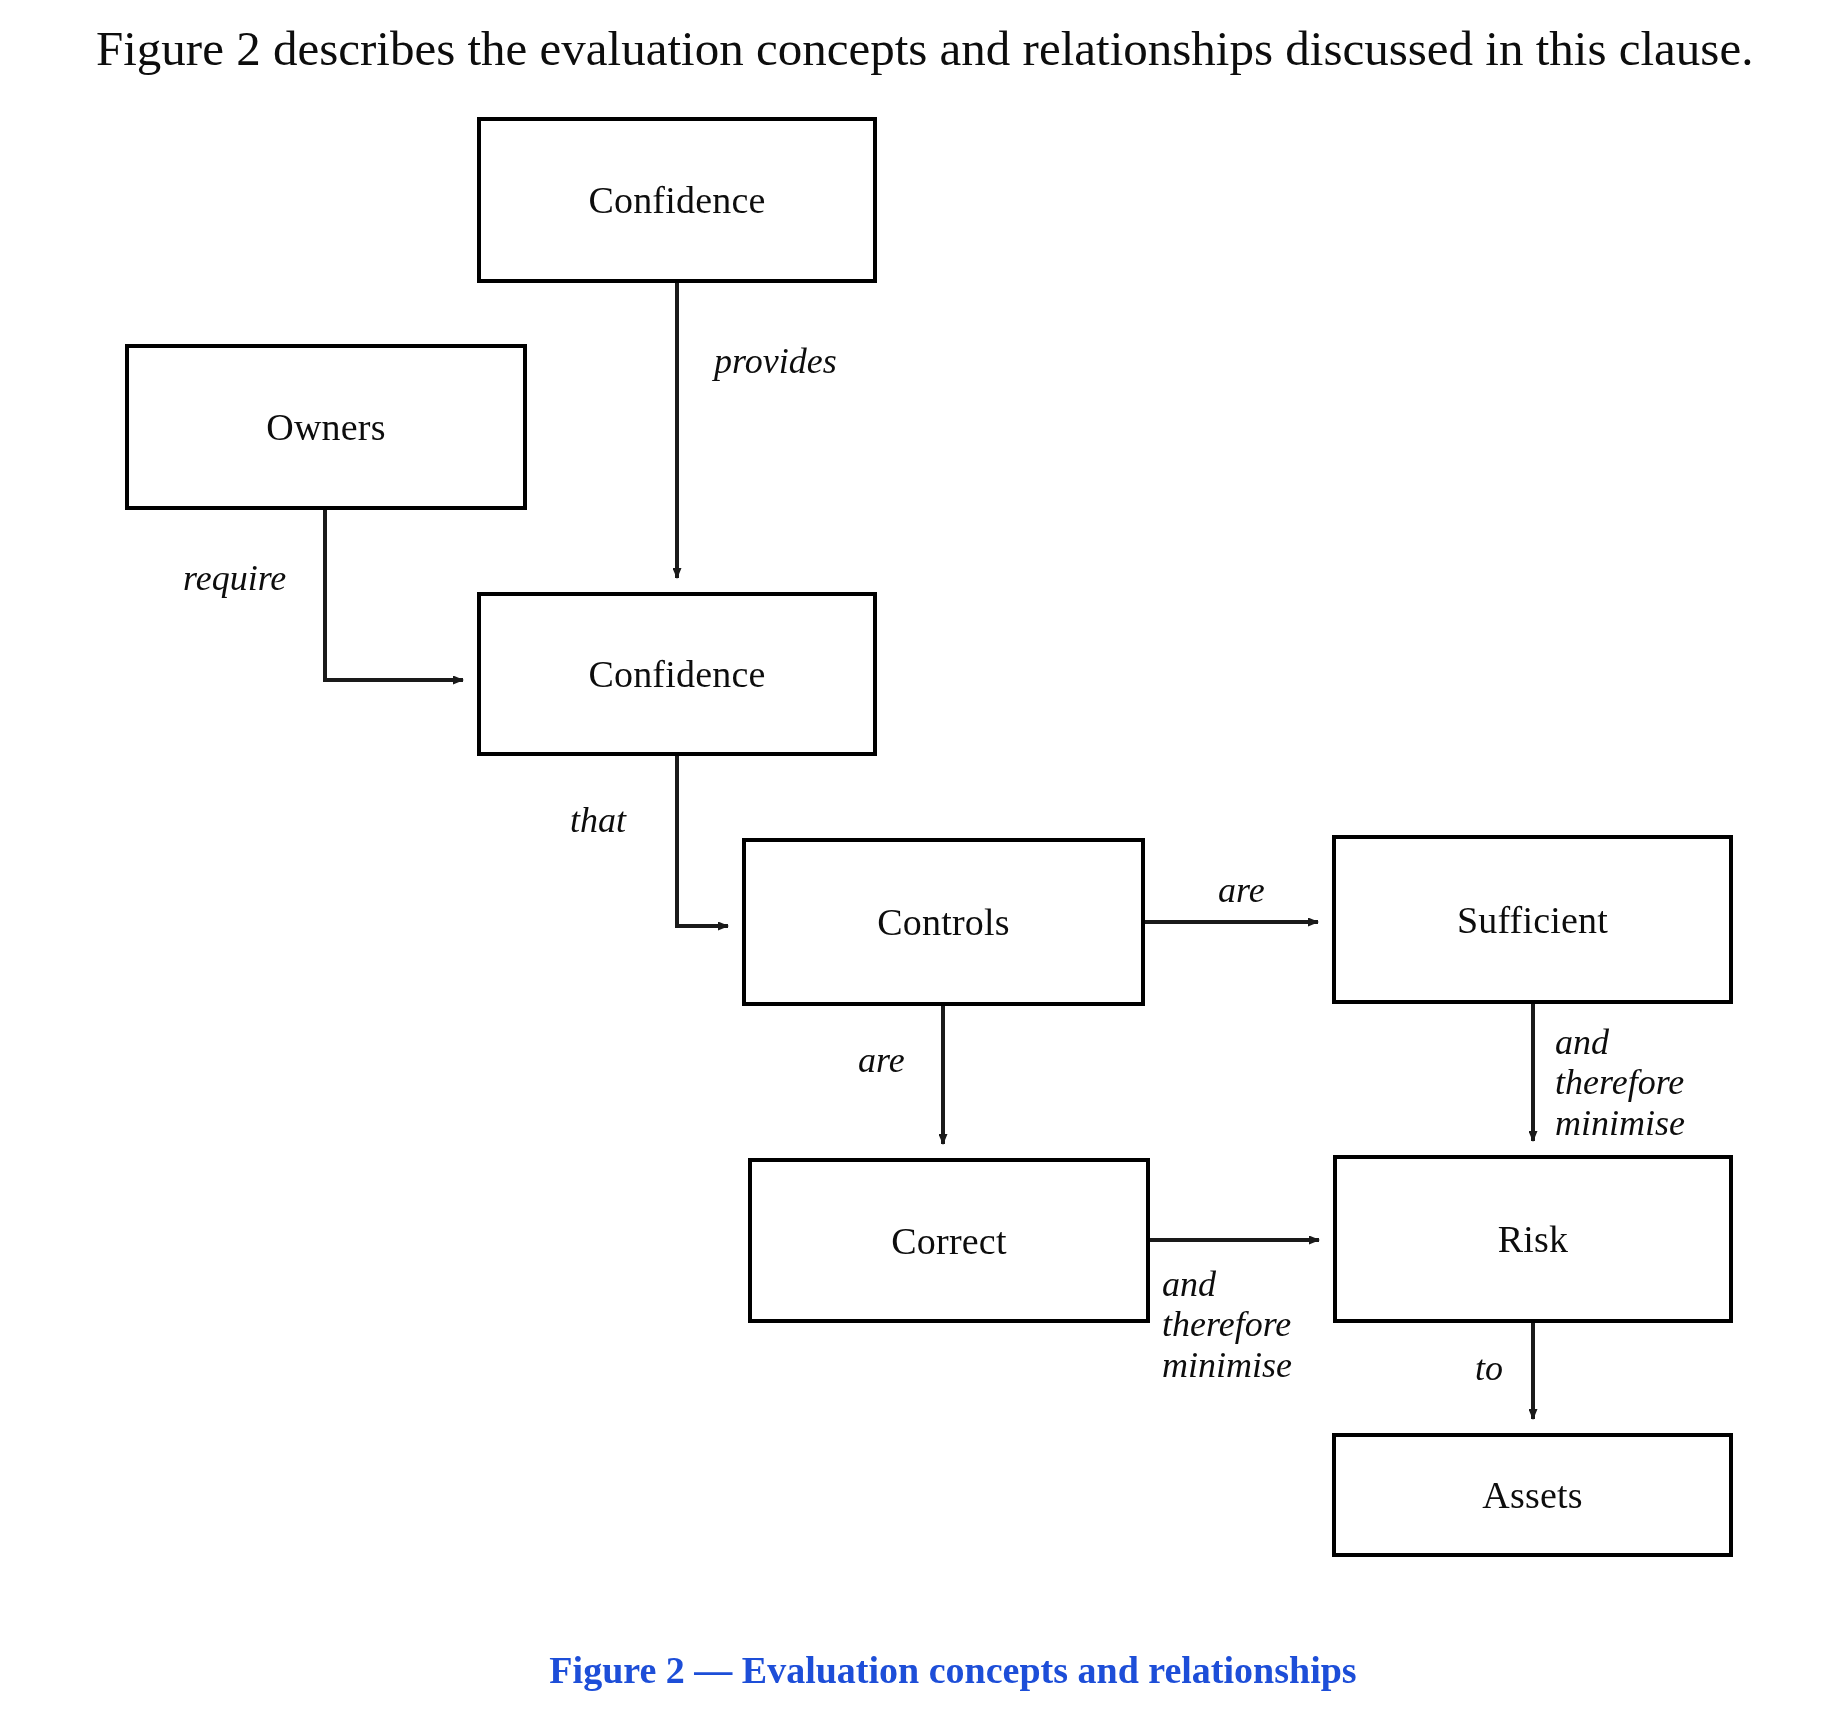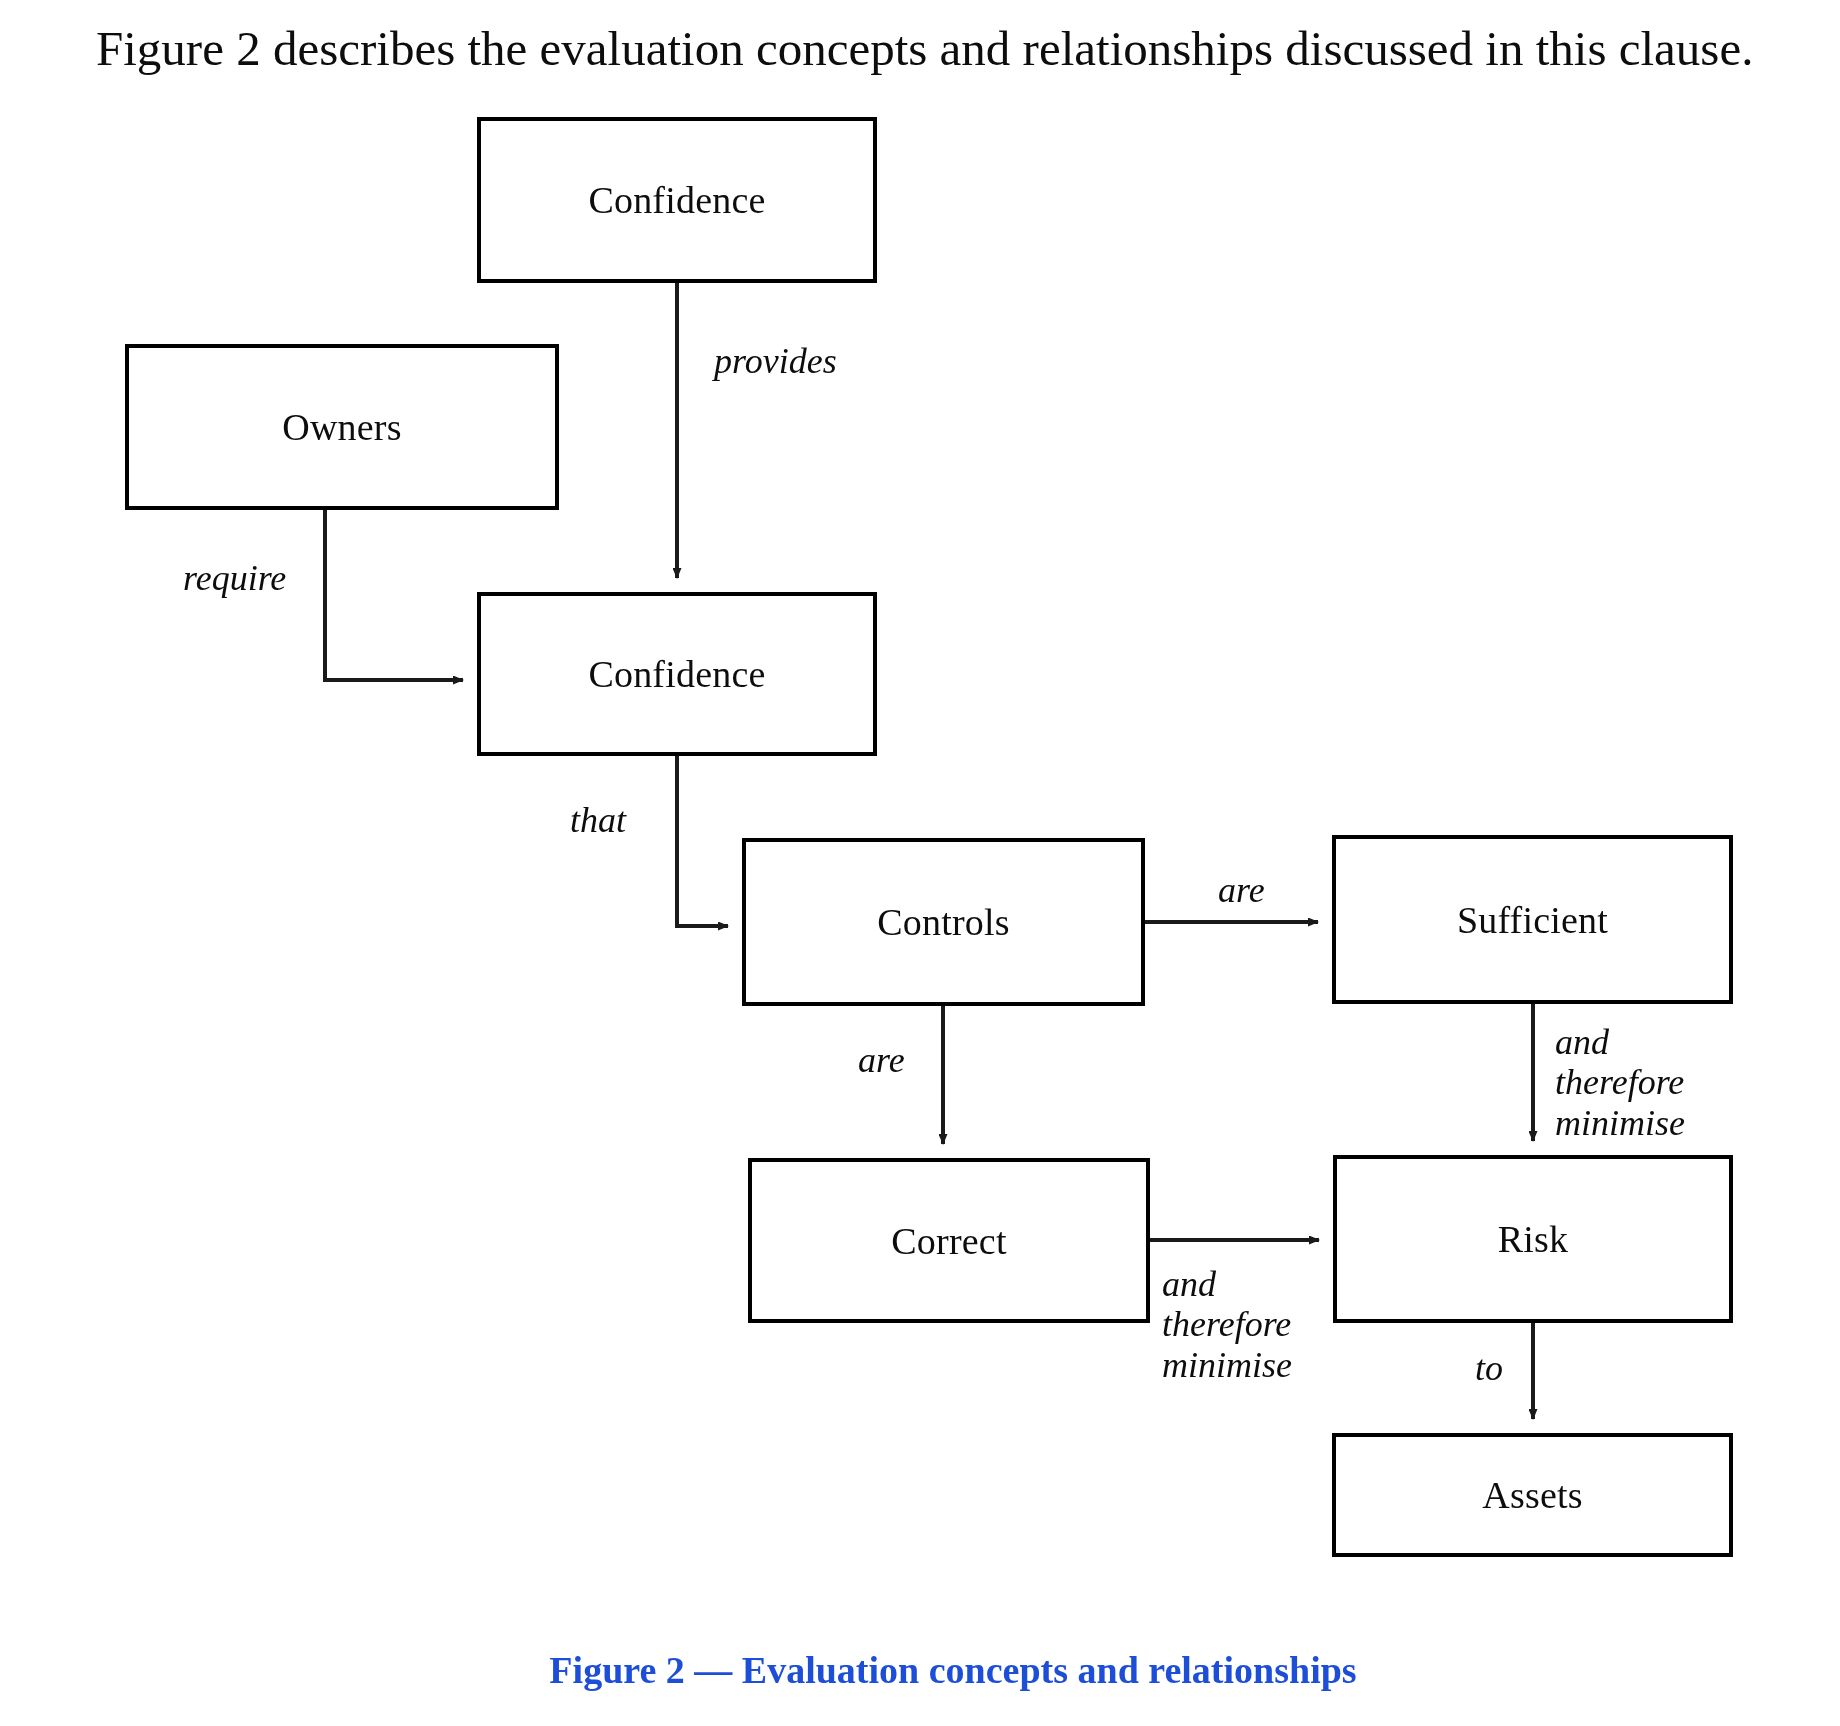--- a/index.html
+++ b/index.html
@@ -124,21 +124,21 @@
 
       <g>
         <line x1="1533" y1="1323" x2="1533" y2="1419" stroke="#1a1a1a" stroke-width="4" marker-end="url(#arrowhead)"></line>
       </g>
     </svg>
 
     <div class="node-box" style="left:477px; top:117px; width:400px; height:166px;">
       <span class="node-label">Confidence</span>
     </div>
 
-    <div class="node-box" style="left:125px; top:344px; width:434px; height:166px;">
+    <div class="node-box" style="left:125px; top:344px; width:402px; height:166px;">
       <span class="node-label">Owners</span>
     </div>
 
     <div class="node-box" style="left:477px; top:592px; width:400px; height:164px;">
       <span class="node-label">Confidence</span>
     </div>
 
     <div class="node-box" style="left:742px; top:838px; width:403px; height:168px;">
       <span class="node-label">Controls</span>
     </div>

